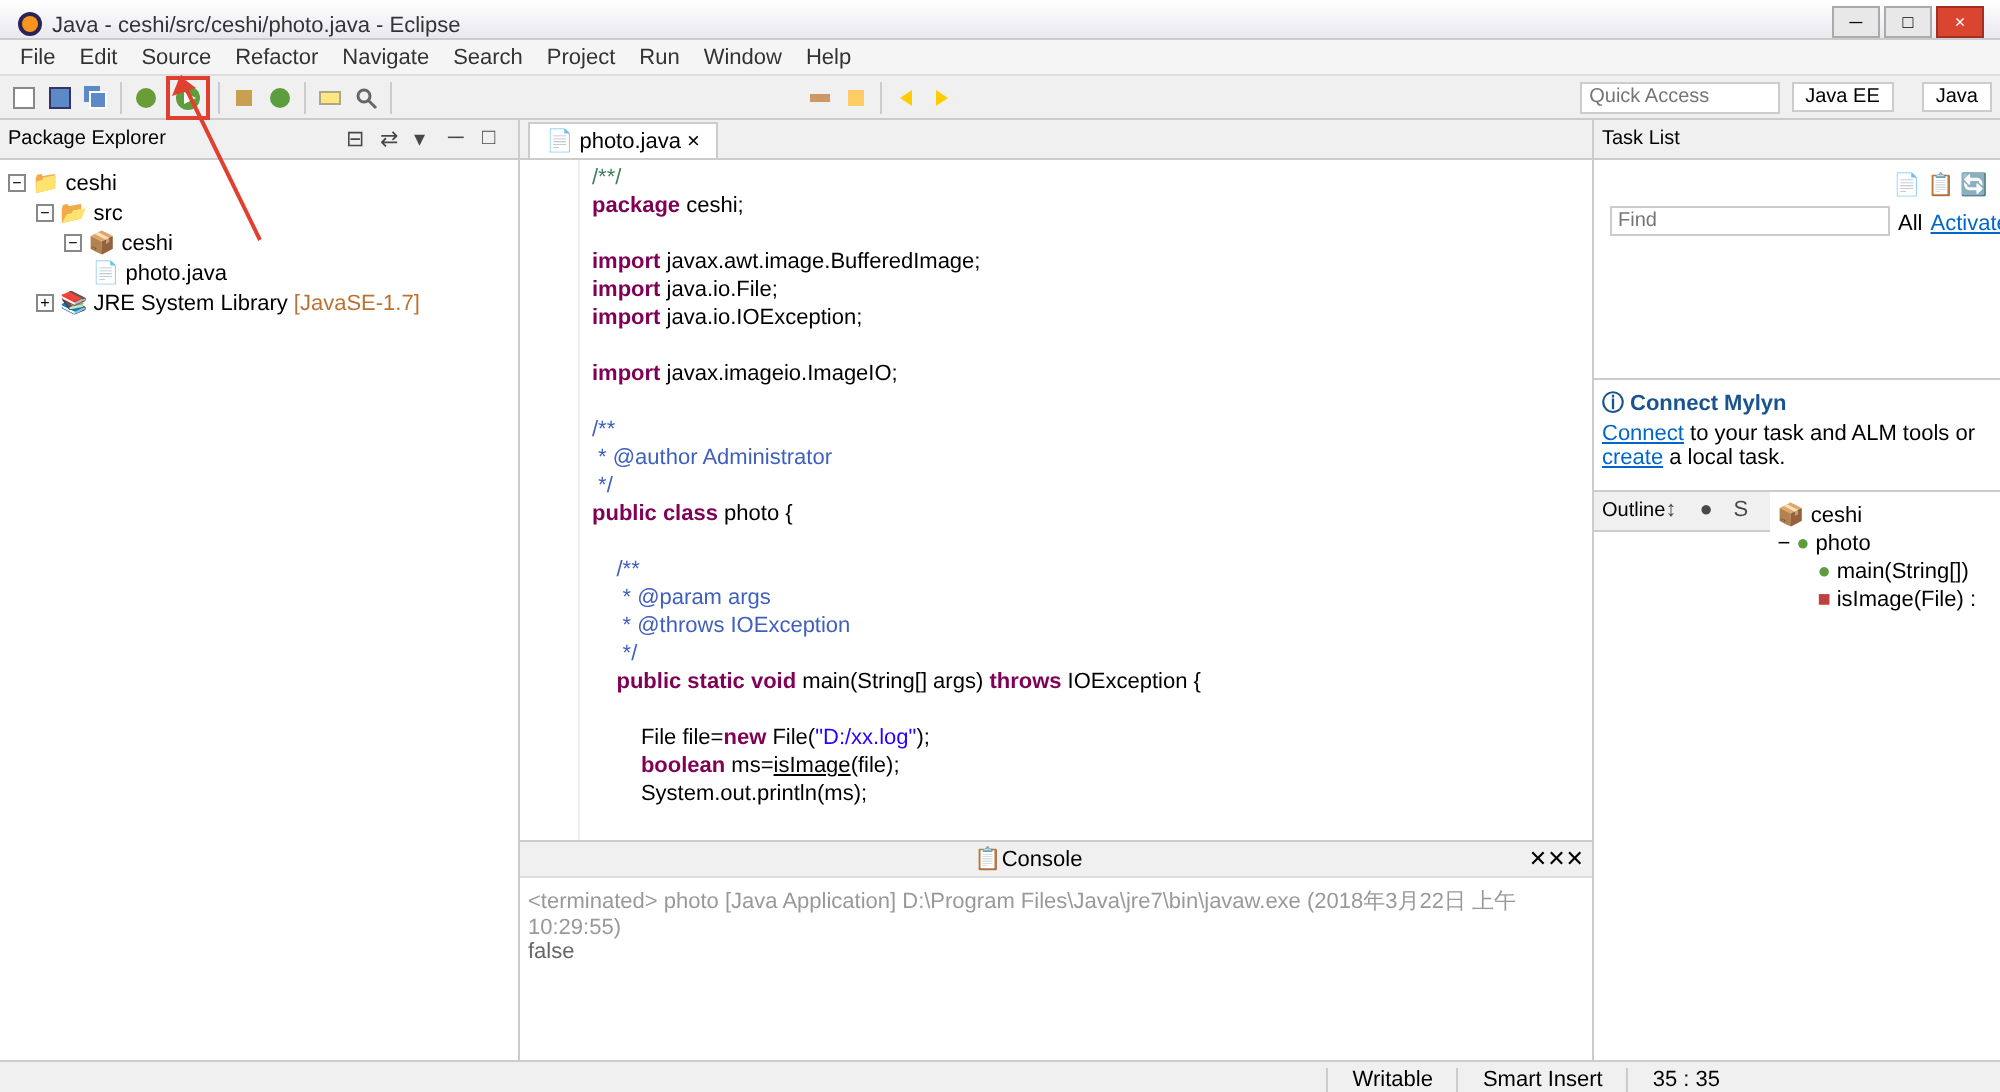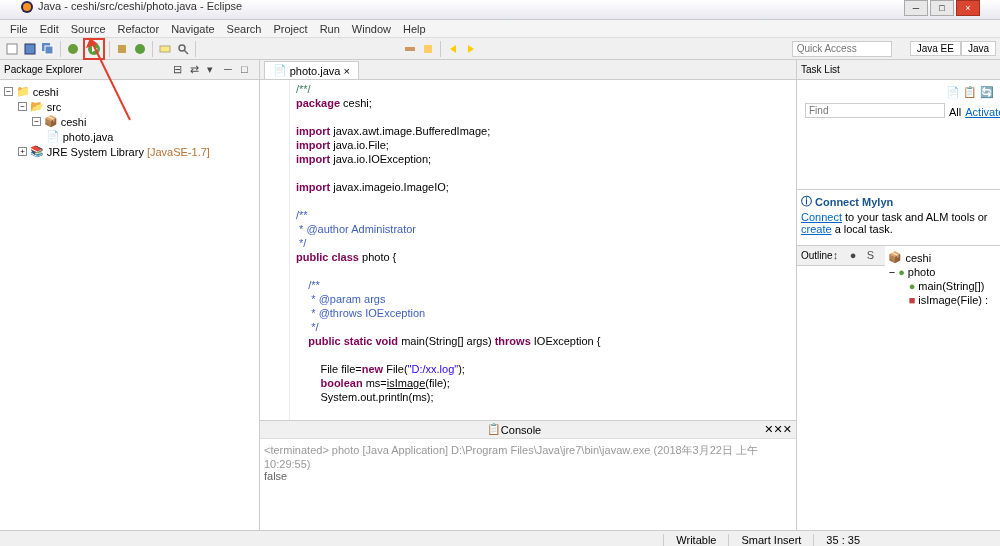--- a/index.html
+++ b/index.html
@@ -1,30 +1,30 @@
 <!DOCTYPE html>
 <html><head>
 <meta charset="utf-8">
 <style>
 *{margin:0;padding:0;box-sizing:border-box;font-family:Tahoma,Arial,sans-serif;font-size:11px}
 body{width:1000px;height:546px;background:#f0f0f0;overflow:hidden;position:relative}
-.titlebar{height:20px;background:linear-gradient(#fff,#e8e8f0);display:flex;align-items:flex-start;padding:0 20px;border-bottom:1px solid #ccc}
+.titlebar{height:20px;background:linear-gradient(#fff,#e8e8f0);display:flex;align-items:flex-end;padding:0 8px;border-bottom:1px solid #ccc}
 .titlebar .icon{width:14px;height:14px;margin-right:4px}
 .titlebar .title{flex:1;color:#333}
 .titlebar .winbtns{display:flex;gap:2px}
 .titlebar .winbtn{width:24px;height:16px;background:#e8e8e8;border:1px solid #aaa;display:flex;align-items:center;justify-content:center;font-size:9px}
 .titlebar .close{background:#d94530;color:#fff;border-color:#a03020}
 .menubar{height:18px;background:#f5f5f5;display:flex;align-items:center;padding:0 4px;border-bottom:1px solid #ddd}
 .menubar span{padding:0 6px;color:#333;cursor:default}
 .toolbar{height:22px;background:#f0f0f0;display:flex;align-items:center;padding:0 4px;border-bottom:1px solid #ccc;gap:2px}
 .toolbar .tbtn{width:16px;height:16px;display:flex;align-items:center;justify-content:center;position:relative}
 .toolbar .sep{width:1px;height:16px;background:#ccc;margin:0 2px}
 .toolbar .highlight{border:2px solid #e04030;padding:1px}
 .toolbar .qa{margin-left:auto;width:100px;height:16px;border:1px solid #ccc;background:#fff;padding:0 4px;color:#aaa;font-size:10px}
-.toolbar .persp{display:flex;gap:0;margin-left:16px}
+.toolbar .persp{display:flex;gap:14px;margin-left:4px}
 .toolbar .persp span{padding:1px 6px;border:1px solid #ccc;background:#fff;font-size:10px}
 .workspace{display:flex;height:470px}
 .left{width:260px;border-right:1px solid #ccc;background:#fff;display:flex;flex-direction:column}
 .viewhdr{height:20px;background:#f0f0f0;border-bottom:1px solid #ccc;display:flex;align-items:center;padding:0 4px}
 .viewhdr .vtitle{flex:1;font-size:10px}
 .viewhdr .vicons{display:flex;gap:3px}
 .viewhdr .vicon{width:14px;height:14px;opacity:.7}
 .tree{padding:4px;font-size:11px}
 .tree .node{padding:1px 0;display:flex;align-items:center;gap:3px}
 .tree .indent1{padding-left:14px}

